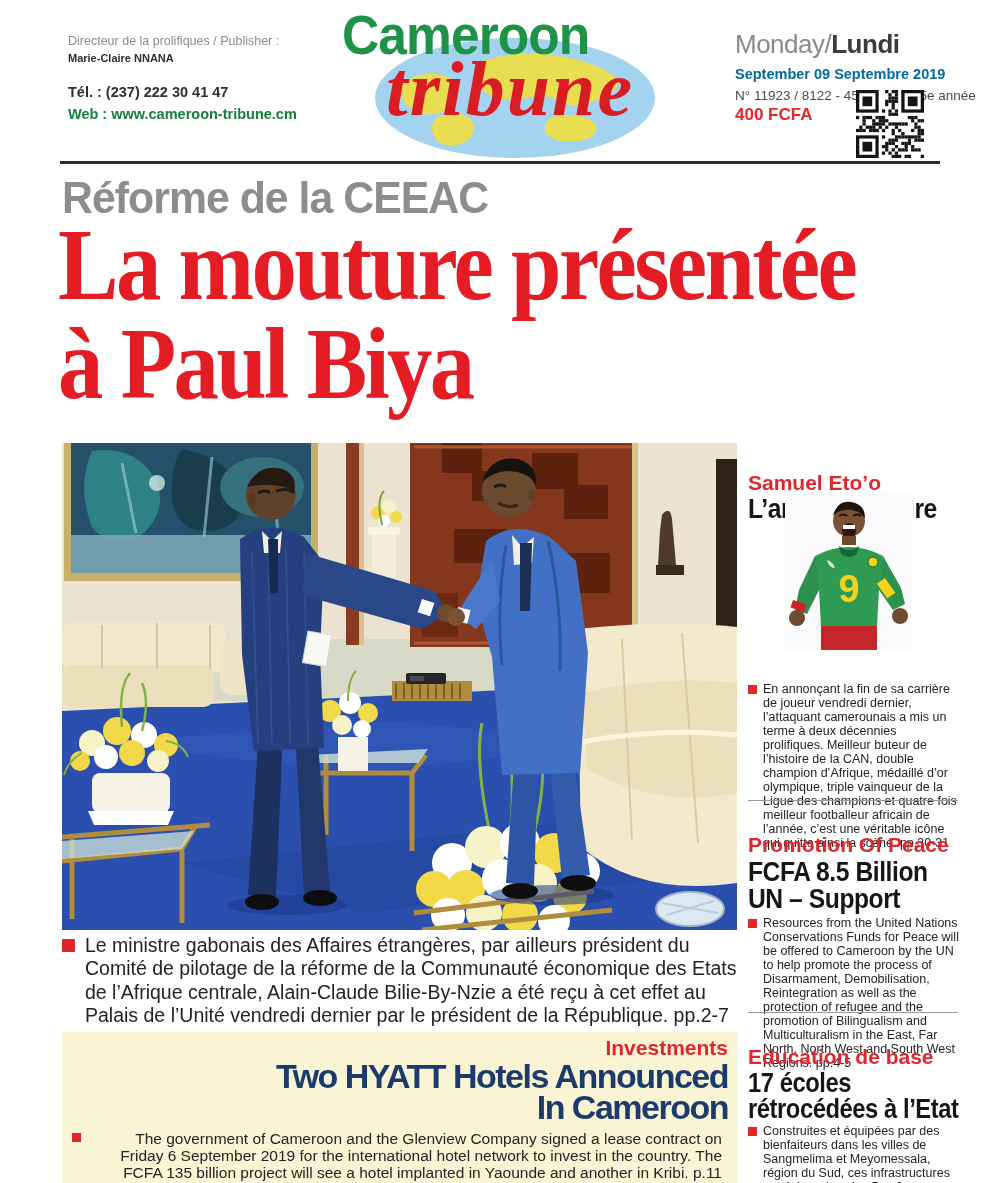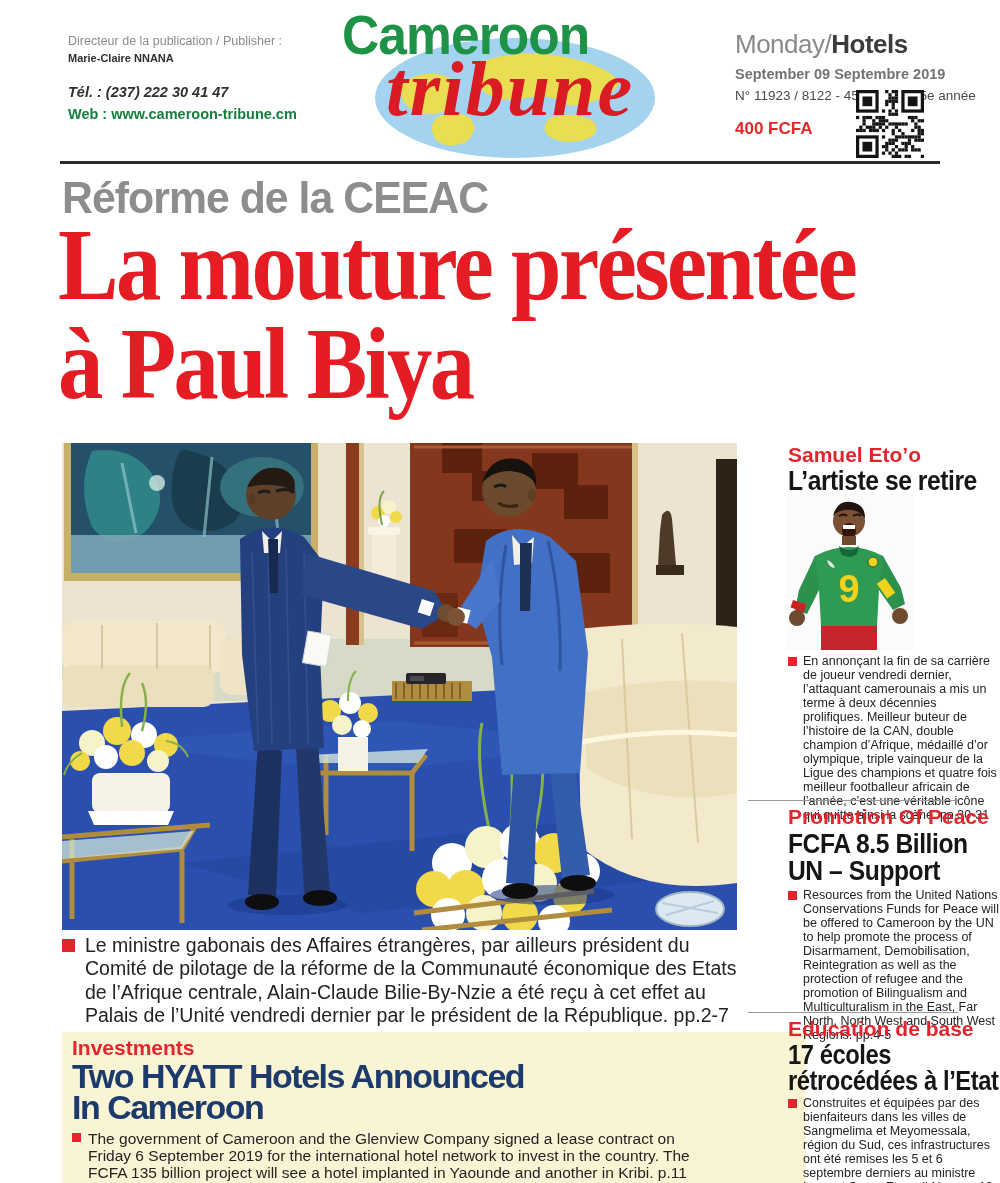--- a/index.html
+++ b/index.html
@@ -2,93 +2,93 @@
 <html><head>
 <meta charset="utf-8">
 <style>
   html,body{margin:0;padding:0;background:#ffffff;}
   #page{position:relative;width:1000px;height:1183px;background:#ffffff;overflow:hidden;
         font-family:"Liberation Sans",sans-serif;color:#2a2627;}
   
   .m-left{position:absolute;left:68px;top:34px;line-height:1.25;}
   .m-label{font-size:12.5px;color:#8b8b8d;}
   .m-name{font-size:11px;font-weight:bold;color:#2f2f31;margin-top:2px;}
-  .m-tel{font-size:14.5px;font-weight:bold;color:#2f2f31;margin-top:18px;font-style:italic;}
+  .m-tel{font-size:14.5px;font-weight:bold;color:#2f2f31;margin-top:18px;}
   .m-web{font-size:14.5px;font-weight:bold;color:#15803d;margin-top:3px;}
   .logo{position:absolute;left:340px;top:6px;width:340px;height:152px;}
   .logo svg{position:absolute;left:0;top:0;}
   .logo-cameroon{position:absolute;left:2px;top:-4px;font-size:56px;font-weight:bold;
         color:#1e9247;letter-spacing:-1px;transform:scaleX(.92);transform-origin:0 0;}
   .logo-tribune{position:absolute;left:46px;top:38px;font-family:"Liberation Serif",serif;
         font-style:italic;font-weight:bold;font-size:78px;color:#d91c24;letter-spacing:2px;}
   .m-right{position:absolute;left:735px;top:28px;line-height:1.3;}
   .m-day{font-size:26px;letter-spacing:-0.5px;}
   .m-day .en{color:#8a8a8c;}
   .m-day .fr{color:#3c3c3e;font-weight:bold;}
-  .m-date{font-size:14.5px;font-weight:bold;color:#737373;margin-top:3px;}
+  .m-date{font-size:14.5px;font-weight:bold;color:#0369a1;margin-top:3px;}
   .m-issue{font-size:13.5px;color:#4a4a4c;margin-top:3px;}
-  .m-price{font-size:17px;font-weight:bold;color:#e02a2a;margin-top:14px;}
+  .m-price{font-size:17px;font-weight:bold;color:#e02a2a;margin-top:0;}
   .qr{position:absolute;left:856px;top:90px;width:68px;height:68px;}
   .rule{position:absolute;left:60px;top:161px;width:880px;height:3px;background:#2b2b2b;}
   
   .kicker{position:absolute;left:62px;top:172px;font-size:45px;font-weight:bold;color:#8d8d8f;
         letter-spacing:-1px;transform:scaleX(.95);transform-origin:0 0;white-space:nowrap;}
   .headline{position:absolute;left:58px;top:216px;width:1120px;font-family:"Liberation Serif",serif;
         font-weight:bold;font-size:102px;line-height:0.97;color:#e41d25;letter-spacing:-3px;
         transform:scaleX(.89);transform-origin:0 0;}
   
   .photo{position:absolute;left:62px;top:443px;width:675px;height:487px;}
   
   .caption{position:absolute;left:62px;top:934px;width:676px;display:flex;gap:10px;
         font-size:19.5px;line-height:1.2;color:#262223;}
   .bullet{flex:0 0 auto;width:13px;height:13px;background:#e0262c;margin-top:5px;
         font-size:0;line-height:0;color:transparent;overflow:hidden;}
   .bullet-sm{flex:0 0 auto;width:9px;height:9px;background:#e0262c;margin-top:3px;
         font-size:0;line-height:0;color:transparent;overflow:hidden;}
   
-  .inv{position:absolute;left:62px;top:1032px;width:744px;height:151px;background:#f9f5d4;
-        box-sizing:border-box;padding:5px 10px 0 10px;}
+  .inv{position:absolute;left:62px;top:1032px;width:676px;height:151px;background:#f9f5d4;
+        box-sizing:border-box;padding:5px 10px 0 10px;text-align:right;}
   .inv-kicker{font-size:21px;font-weight:bold;color:#e0262c;line-height:1;}
   .inv-head{font-size:34px;font-weight:bold;color:#1d3a6c;line-height:0.92;letter-spacing:-1.5px;margin-top:3px;}
   .inv-body{display:flex;gap:7px;margin-top:6px;font-size:15.5px;line-height:1.12;color:#262223;width:650px;}
   
-  .side{position:absolute;left:788px;width:212px;}
+  .side{position:absolute;left:748px;width:212px;margin-top:28px;}
   .s-kicker{font-size:21px;font-weight:bold;color:#e0262c;line-height:1;}
   .s-head{font-size:28px;font-weight:bold;color:#161616;line-height:0.95;letter-spacing:-0.5px;
         transform:scaleX(.88);transform-origin:0 0;white-space:nowrap;}
   .s-body{display:flex;gap:6px;font-size:12.5px;line-height:1.12;color:#262223;}
   .s-div{position:absolute;left:748px;width:210px;height:1px;background:#9b9b9b;}
   .etoo-img{position:absolute;left:785px;top:494px;width:128px;height:156px;}
 </style>
 </head>
 <body>
 
 <div id="page">
 
   <div class="m-left">
-    <div class="m-label">Directeur de la publication / Publisher :</div>
+    <div class="m-label">Directeur de la prolifiques / Publisher :</div>
     <div class="m-name">Marie-Claire NNANA</div>
     <div class="m-tel">Tél. : (237) 222 30 41 47</div>
     <div class="m-web">Web : www.cameroon-tribune.cm</div>
   </div>
 
   <div class="logo">
     <svg width="340" height="152" viewBox="0 0 340 152">
       <ellipse cx="175" cy="92" rx="140" ry="60" fill="#a3d3ef"></ellipse>
       <path d="M60 80 q20 -18 45 -10 q18 6 10 22 q-8 18 -30 16 q-25 -4 -25 -28z" fill="#e9dd52"></path>
       <path d="M140 56 q40 -14 80 -6 q45 8 60 26 q-10 20 -50 24 q-20 -14 -45 -8 q-30 6 -45 -10 q-8 -16 0 -26z" fill="#e9dd52"></path>
       <path d="M96 112 q18 -10 34 0 q10 12 -4 24 q-18 8 -30 -2 q-8 -12 0 -22z" fill="#e9dd52"></path>
       <path d="M210 112 q26 -8 44 4 q8 12 -10 18 q-24 6 -38 -6 q-4 -10 4 -16z" fill="#e9dd52"></path>
     </svg>
     <div class="logo-cameroon">Cameroon</div>
     <div class="logo-tribune">tribune</div>
   </div>
 
   <div class="m-right">
-    <div class="m-day"><span class="en">Monday/</span><span class="fr">Hotels</span></div>
+    <div class="m-day"><span class="en">Monday/</span><span class="fr">Lundi</span></div>
     <div class="m-date">September 09 Septembre 2019</div>
     <div class="m-issue">N° 11923 / 8122 -  45th Year / 45e année</div>
     <div class="m-price">400 FCFA</div>
   </div>
 
   <div class="qr">
     <svg id="qr" width="68" height="68" viewBox="0 0 84 84">
         <rect x="0" y="0" width="84" height="84" fill="#ffffff"></rect>
         <rect x="36" y="0" width="4" height="4" fill="#141414"></rect>
         <rect x="44" y="0" width="4" height="4" fill="#141414"></rect>

